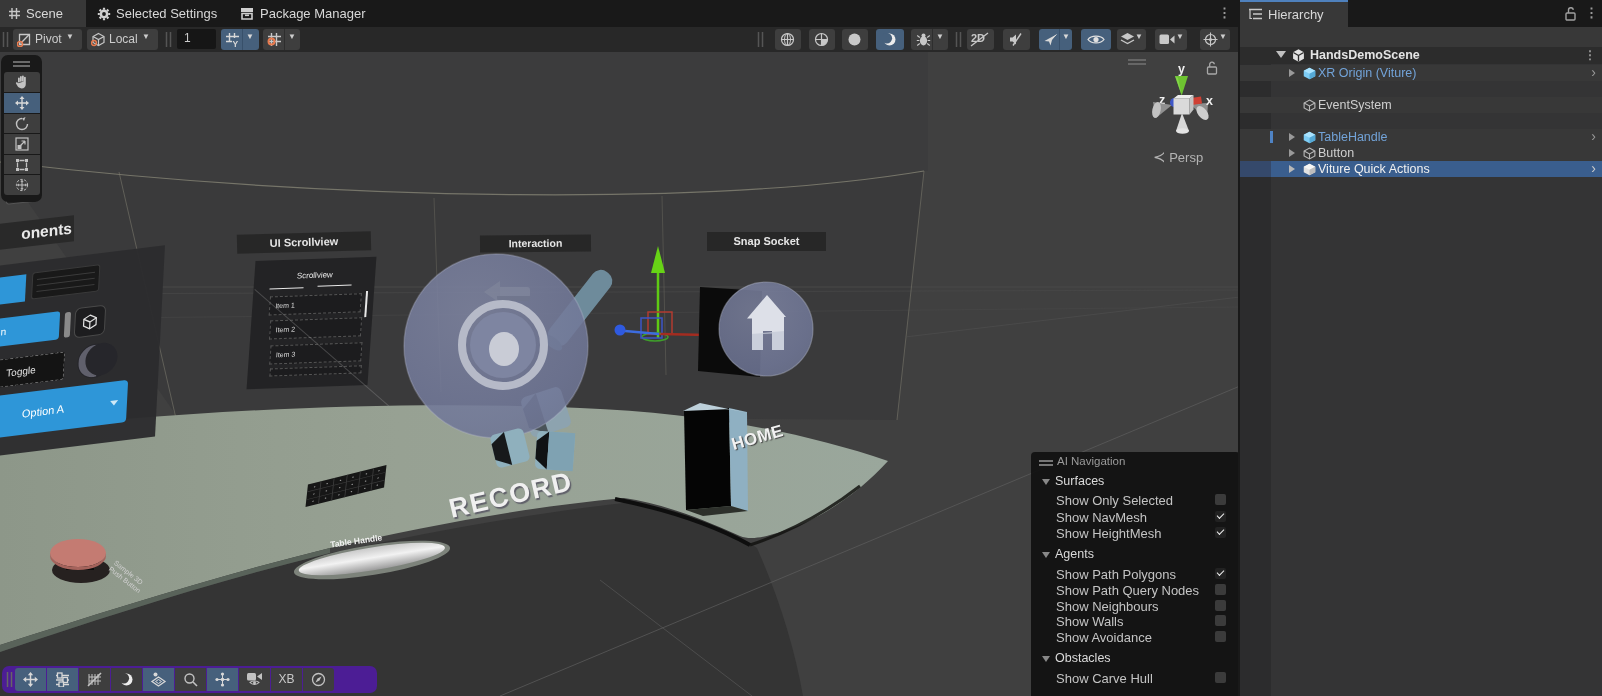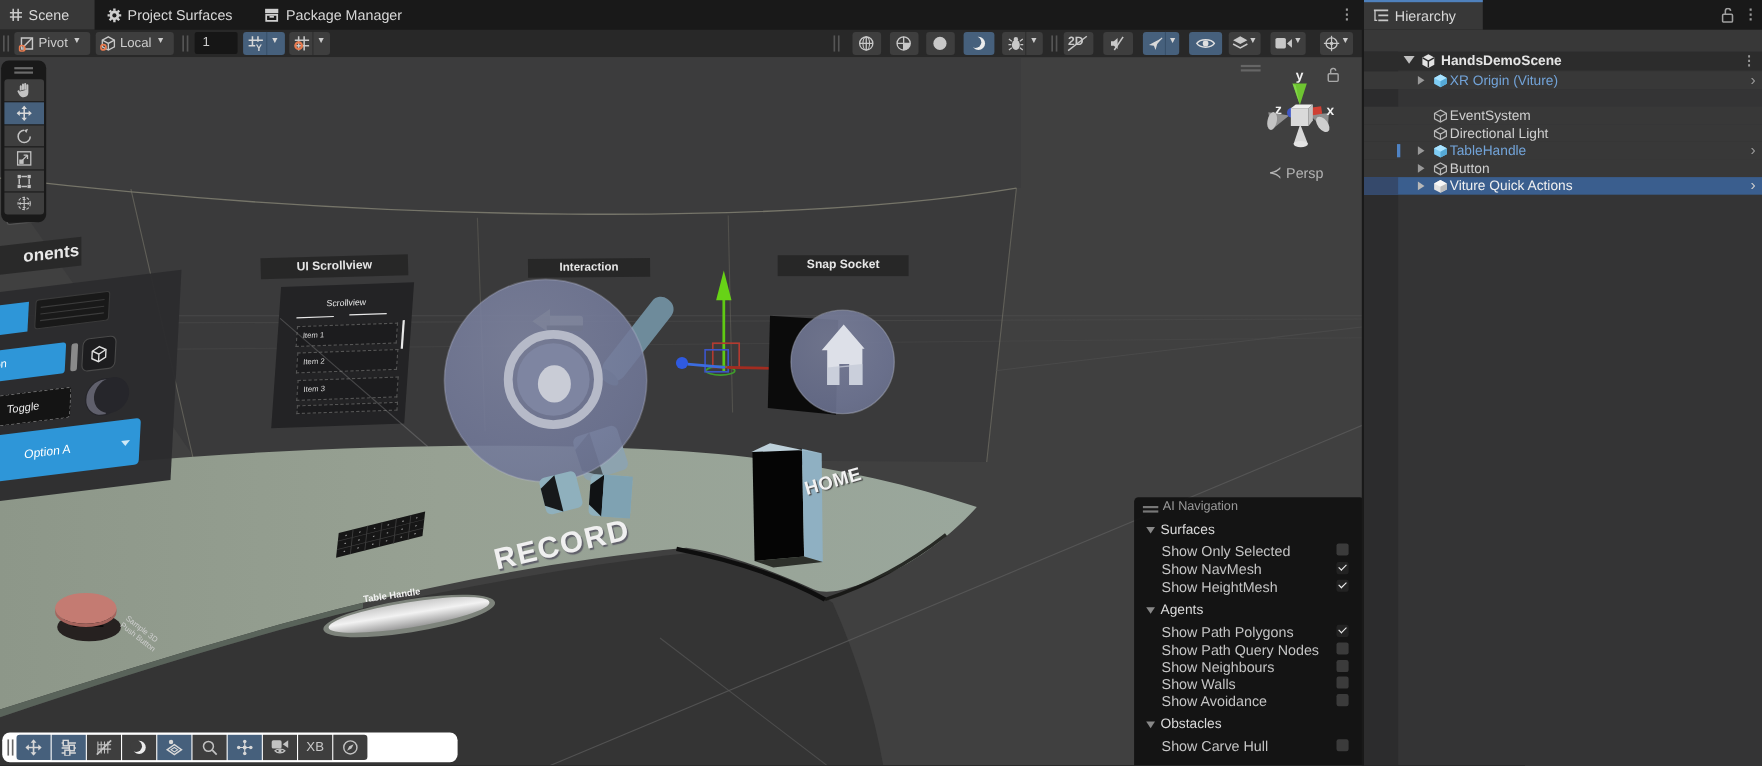--- a/index.html
+++ b/index.html
@@ -50,21 +50,21 @@
   </div>
   <svg class="abs" style="left:97px;top:7px" width="14" height="14" viewBox="0 0 14 14">
     <g fill="#cfcfcf">
       <circle cx="7" cy="7" r="4.4"></circle>
       <g stroke="#cfcfcf" stroke-width="2.2">
         <path d="M7 0.8v2M7 11.2v2M0.8 7h2M11.2 7h2M2.6 2.6l1.5 1.5M9.9 9.9l1.5 1.5M11.4 2.6L9.9 4.1M4.1 9.9l-1.5 1.5"></path>
       </g>
     </g>
     <circle cx="7" cy="7" r="1.9" fill="#191919"></circle>
   </svg>
-  <span class="abs" style="left:116px;top:6px;color:#d8d8d8;font-size:13px">Project Surfaces</span>
+  <span class="abs" style="left:116px;top:6px;color:#d8d8d8;font-size:13px">Selected Settings</span>
   <svg class="abs" style="left:240px;top:7px" width="14" height="13" viewBox="0 0 14 13">
     <rect x="1" y="1" width="12" height="4" fill="#cfcfcf"></rect>
     <path d="M2 6.5h10v5.5H2z" fill="none" stroke="#cfcfcf" stroke-width="1.6"></path>
     <rect x="5" y="7.5" width="4" height="1.6" fill="#cfcfcf"></rect>
   </svg>
   <span class="abs" style="left:260px;top:6px;color:#d8d8d8;font-size:13px">Package Manager</span>
   <span class="abs" style="left:1218px;top:5px;color:#9a9a9a;font-size:13px;font-weight:bold">⋮</span>
 </div>
 
 
@@ -428,21 +428,21 @@
     </svg>
   </div>
   <div class="abs" style="left:2.5px;top:120px;width:36px;height:20px;background:#3e3e3e;border-radius:0 0 3px 3px">
     <svg class="abs" style="left:11px;top:3px" width="14" height="14" viewBox="0 0 14 14">
       <circle cx="7" cy="7" r="5.6" fill="none" stroke="#c2c2c2" stroke-width="1" stroke-dasharray="2.5 1.5"></circle>
       <path d="M7 1.8l1.6 2h-3.2zM7 12.2l1.6-2h-3.2zM1.8 7l2-1.6v3.2zM12.2 7l-2-1.6v3.2zM6.5 3.8h1v6.4h-1zM3.8 6.5h6.4v1H3.8z" fill="#c2c2c2"></path>
     </svg>
   </div>
 </div>
 
-<div class="abs" style="left:2px;top:614px;width:414px;height:27px;background:#ffffff;border-radius:7px">
+<div class="abs" style="left:2px;top:614px;width:375px;height:27px;background:#4c1d95;border-radius:7px">
   <svg class="abs" style="left:4px;top:6px" width="8" height="15">
           <path d="M1.5 0v15M5.5 0v15" stroke="#666" stroke-width="1.5"></path>
         </svg>
   <div class="abs" style="left:13px;top:2px;width:31px;height:23px;background:#46607c;border-radius:3px 0 0 3px">
     <svg class="abs" style="left:8px;top:4px" width="15" height="15" viewBox="0 0 14 14">
       <path d="M7 0l2.5 3h-5zM7 14l2.5-3h-5zM0 7l3-2.5v5zM14 7l-3-2.5v5zM6.3 3h1.4v8H6.3zM3 6.3h8v1.4H3z" fill="#d8d8d8"></path>
     </svg>
   </div>
   <div class="abs" style="left:45px;top:2px;width:31px;height:23px;background:#46607c">
     <svg class="abs" style="left:8px;top:4px" width="15" height="15" viewBox="0 0 15 15">
@@ -596,26 +596,20 @@
             <use href="#cubeblue"></use>
           </svg>
       <span class="lbl bluetxt">XR Origin (Viture)</span>
       <span class="chev">›</span>
     </div>
     <div class="hrow" style="top:50px">
       <svg class="abs" style="left:63px;top:2px" width="13" height="13" viewBox="0 0 14 14">
             <use href="#cubeoutline"></use>
           </svg>
       <span class="lbl">EventSystem</span>
-    </div>
-    <div class="hrow" style="top:66px">
-      <svg class="abs" style="left:63px;top:2px" width="13" height="13" viewBox="0 0 14 14">
-            <use href="#cubeoutline"></use>
-          </svg>
-      <span class="lbl">Directional Light</span>
     </div>
     <div class="hrow" style="top:82px">
       <div class="abs" style="left:30px;top:2px;width:3px;height:12px;background:#4f83c4"></div>
       <div class="fold"></div>
       <svg class="abs" style="left:63px;top:2px" width="13" height="13" viewBox="0 0 14 14">
             <use href="#cubeblue"></use>
           </svg>
       <span class="lbl bluetxt">TableHandle</span>
       <span class="chev">›</span>
     </div>

